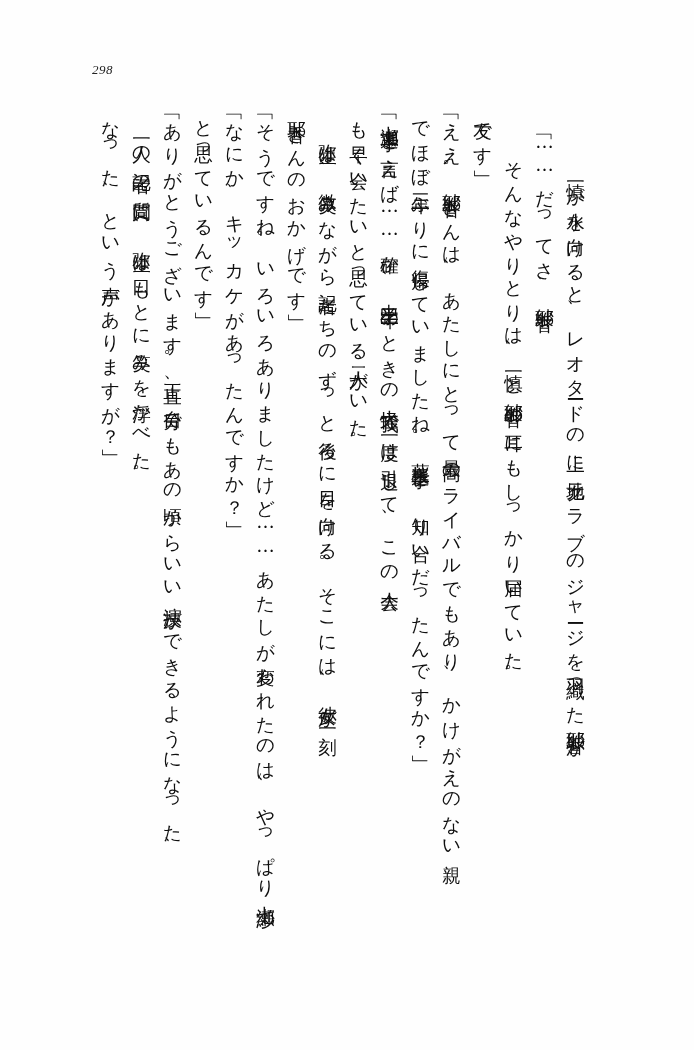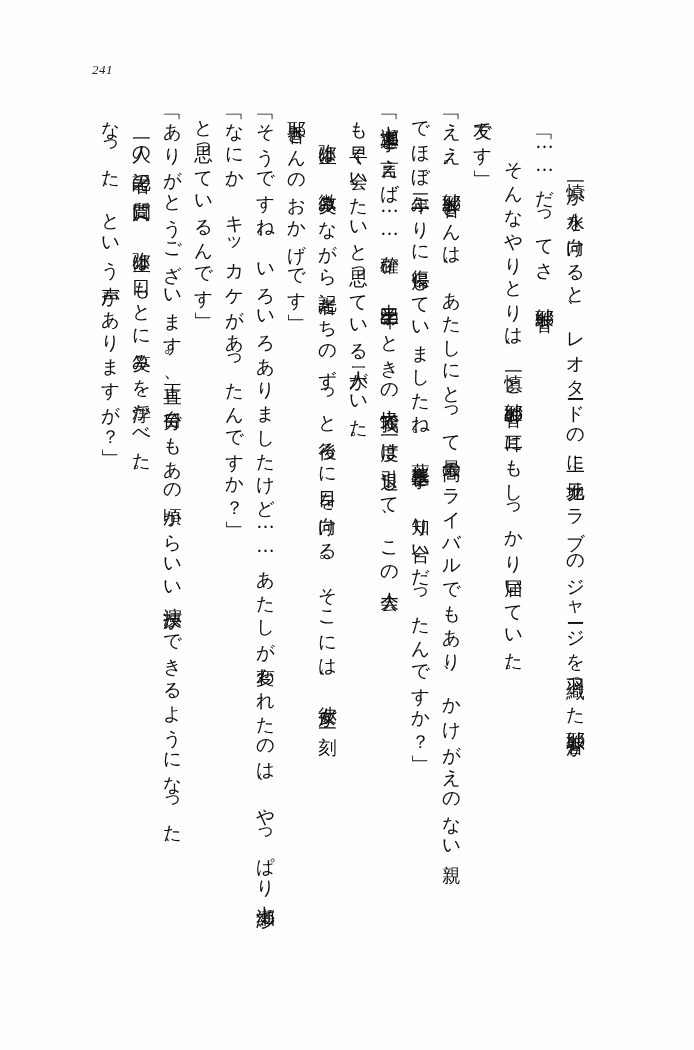--- a/index.html
+++ b/index.html
@@ -58,21 +58,21 @@
   }
   .vline.indent2 {
     padding-top: 40px;
     height: 820px;
   }
 </style>
 </head>
 <body>
 
 <div class="page">
-  <div class="page-number">241</div>
+  <div class="page-number">298</div>
   <div class="text-body">
     <div class="vline">なった、という声がありますが？」</div>
     <div class="vline">　一人の記者の質問に、弥生は口もとに笑みを浮かべた。</div>
     <div class="vline">「ありがとうございます。正直、自分でもあの頃からいい演技ができるようになった、</div>
     <div class="vline">と思っているんです」</div>
     <div class="vline">「なにか、キッカケがあったんですか？」</div>
     <div class="vline">「そうですね。いろいろありましたけど……あたしが変われたのは、やっぱり七瀬紗</div>
     <div class="vline">耶香さんのおかげです」</div>
     <div class="vline">　弥生は、微笑みながら記者たちのずっと後ろに目を向ける。そこには、彼女が一刻</div>
     <div class="vline">も早く会いたいと思っている二人がいた。</div>

